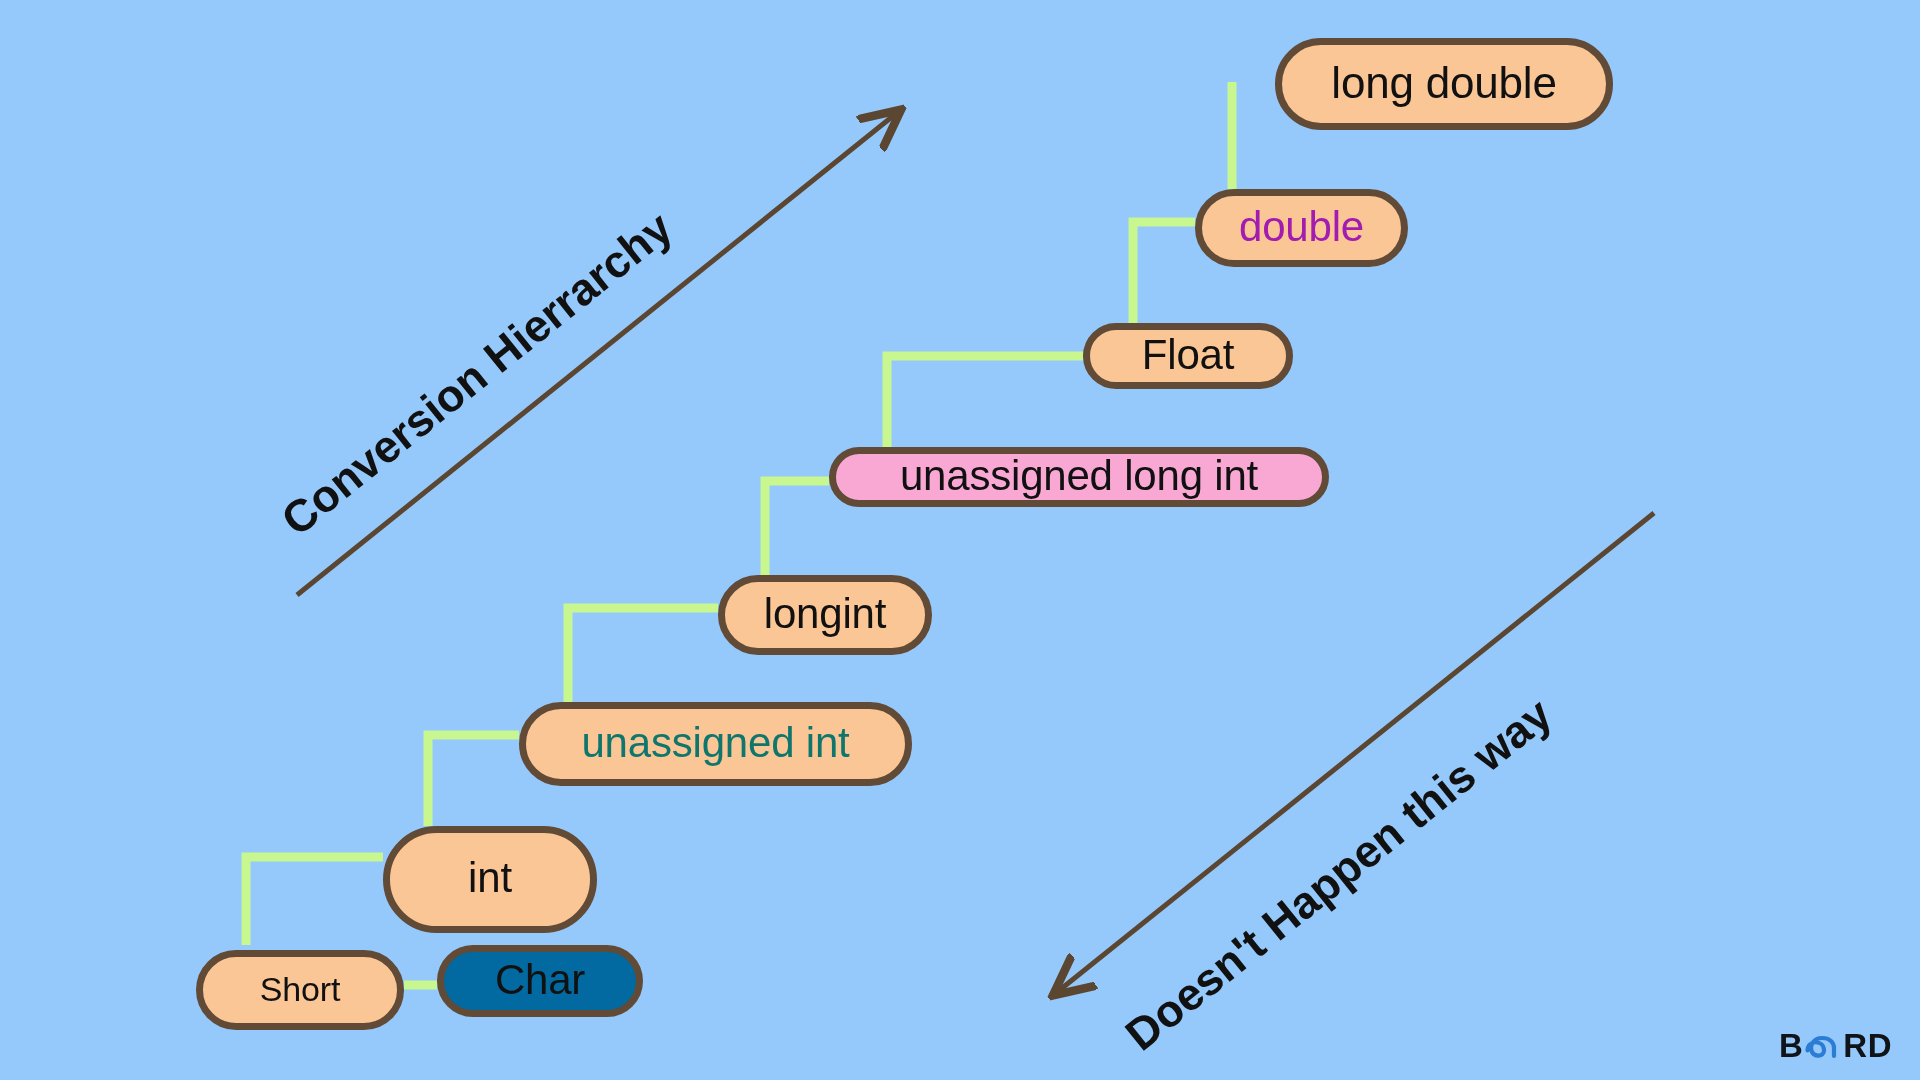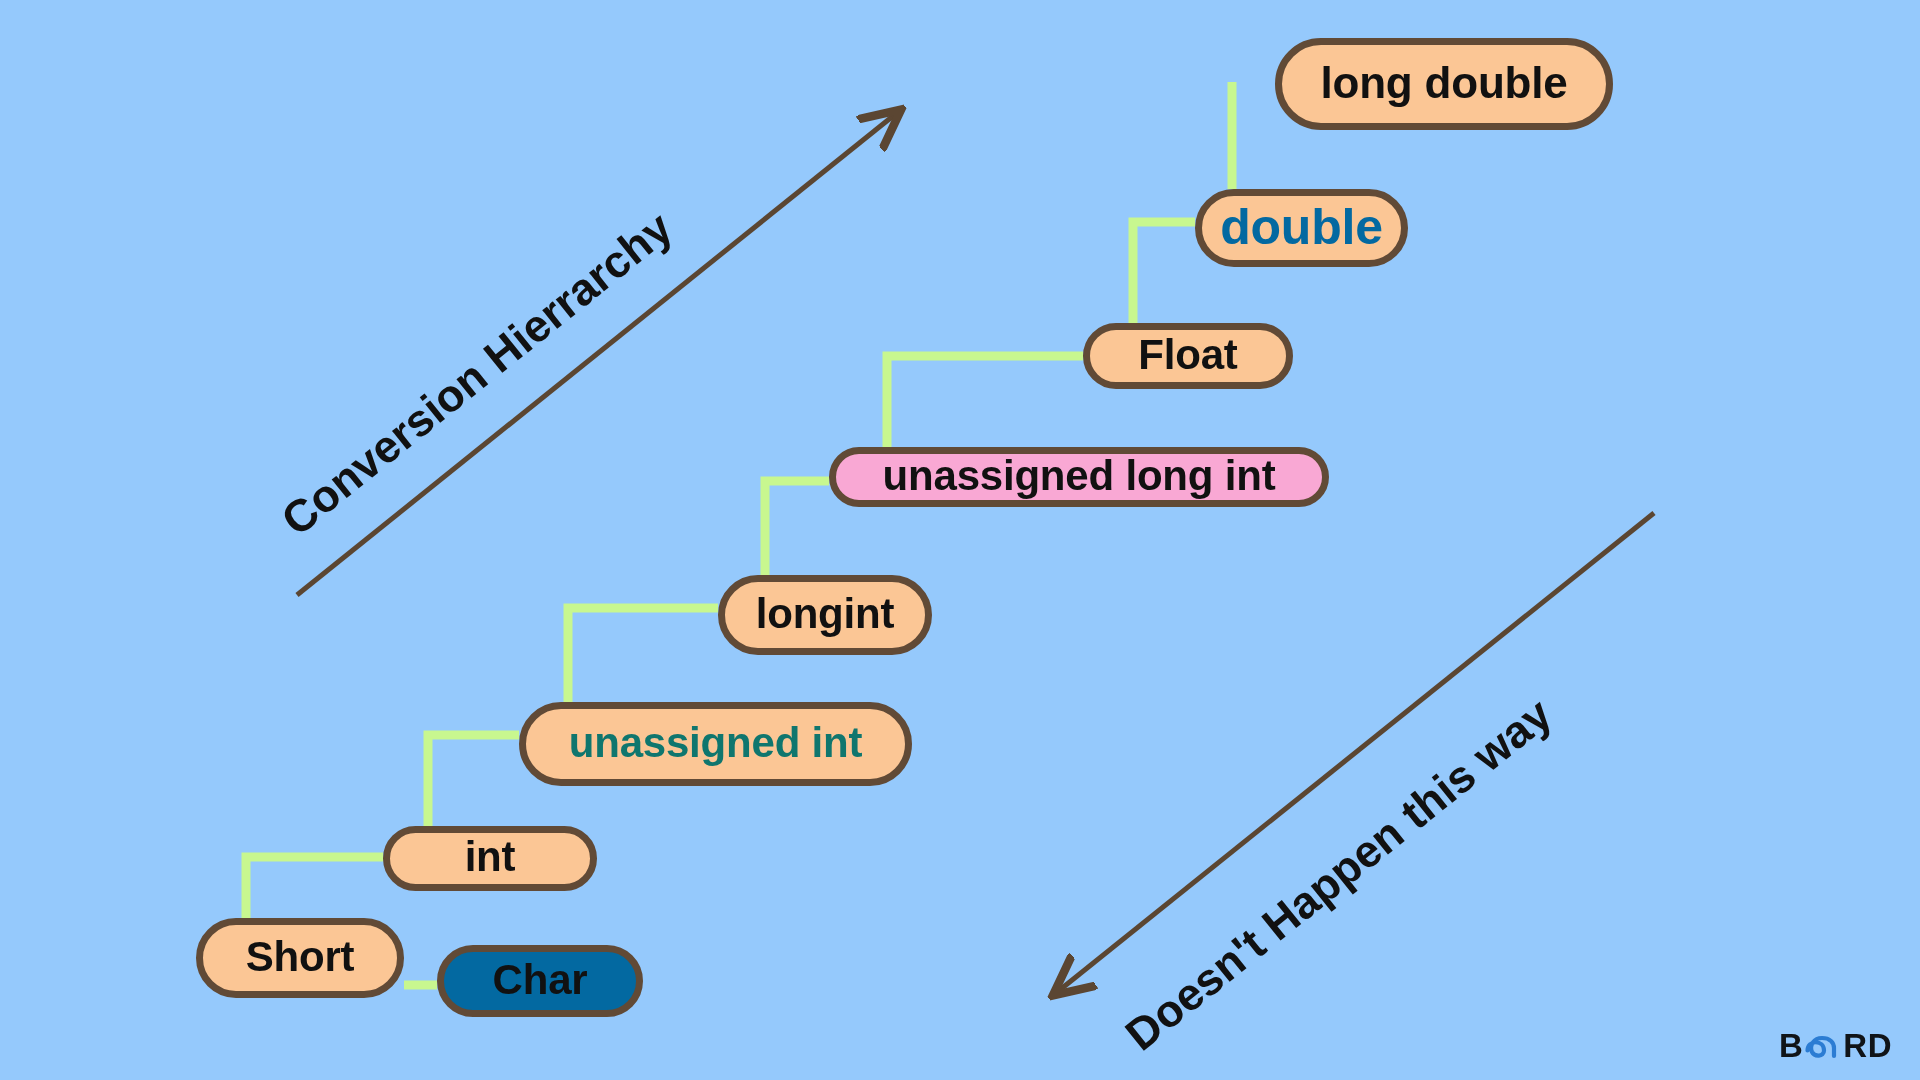--- a/index.html
+++ b/index.html
@@ -36,21 +36,21 @@
     position: absolute;
     box-sizing: border-box;
     display: flex;
     align-items: center;
     justify-content: center;
     background: #fbc695;
     border: 7px solid #614a36;
     border-radius: 999px;
     color: #111111;
     font-family: "Liberation Sans", sans-serif;
-    font-weight: bold;
+    font-weight: normal;
     letter-spacing: -0.2px;
     white-space: nowrap;
     z-index: 5;
   }
   .node-label {
     display: block;
     line-height: 1;
     padding-bottom: 3px;
   }
 
@@ -120,39 +120,39 @@
     <line id="arrow-line-0" stroke="#5b4632" stroke-width="5" marker-end="url(#arrowhead-up)" x1="297" y1="595" x2="898" y2="112"></line>
     <line id="arrow-line-1" stroke="#5b4632" stroke-width="5" marker-end="url(#arrowhead-down)" x1="1654" y1="513" x2="1056" y2="993"></line>
   </svg>
 
   <div class="annotation-label" id="ann-label-0" style="left: 288px; top: 500px; font-size: 45px; transform: rotate(-38.8deg);">Conversion Hierrarchy</div>
   <div class="annotation-label" id="ann-label-1" style="left: 1132px; top: 1015px; font-size: 45px; transform: rotate(-38.8deg);">Doesn't Happen this way</div>
 
   <div class="node" id="node-long-double" style="left: 1275px; top: 38px; width: 338px; height: 92px; font-size: 44px; background: rgb(251, 198, 149); border-color: rgb(97, 74, 54); color: rgb(17, 17, 17);">
     <span class="node-label">long double</span>
   </div>
-  <div class="node" id="node-double" style="left: 1195px; top: 189px; width: 213px; height: 78px; font-size: 50px; background: rgb(251, 198, 149); border-color: rgb(97, 74, 54); color: #0369a1;">
+  <div class="node" id="node-double" style="left: 1195px; top: 189px; width: 213px; height: 78px; font-size: 42px; background: rgb(251, 198, 149); border-color: rgb(97, 74, 54); color: #a21caf;">
     <span class="node-label">double</span>
   </div>
   <div class="node" id="node-float" style="left: 1083px; top: 323px; width: 210px; height: 66px; font-size: 42px; background: rgb(251, 198, 149); border-color: rgb(97, 74, 54); color: rgb(17, 17, 17);">
     <span class="node-label">Float</span>
   </div>
   <div class="node" id="node-unassigned-long-int" style="left: 829px; top: 447px; width: 500px; height: 60px; font-size: 42px; background: #f9a8d4; border-color: rgb(97, 74, 54); color: rgb(17, 17, 17);">
     <span class="node-label">unassigned long int</span>
   </div>
   <div class="node" id="node-longint" style="left: 718px; top: 575px; width: 214px; height: 80px; font-size: 42px; background: rgb(251, 198, 149); border-color: rgb(97, 74, 54); color: rgb(17, 17, 17); text-align: center;">
     <span class="node-label">longint</span>
   </div>
   <div class="node" id="node-unassigned-int" style="left: 519px; top: 702px; width: 393px; height: 84px; font-size: 42px; background: rgb(251, 198, 149); border-color: rgb(97, 74, 54); color: #0f766e;">
     <span class="node-label">unassigned int</span>
   </div>
-  <div class="node" id="node-int" style="left: 383px; top: 826px; width: 214px; height: 65px; font-size: 42px; background: rgb(251, 198, 149); border-color: rgb(97, 74, 54); color: rgb(17, 17, 17);">
+  <div class="node" id="node-int" style="left: 383px; top: 826px; width: 214px; height: 107px; font-size: 42px; background: rgb(251, 198, 149); border-color: rgb(97, 74, 54); color: rgb(17, 17, 17);">
     <span class="node-label">int</span>
   </div>
-  <div class="node" id="node-short" style="left: 196px; top: 918px; width: 208px; height: 80px; font-size: 42px; background: rgb(251, 198, 149); border-color: rgb(97, 74, 54); color: rgb(17, 17, 17);">
+  <div class="node" id="node-short" style="left: 196px; top: 950px; width: 208px; height: 80px; font-size: 34px; background: rgb(251, 198, 149); border-color: rgb(97, 74, 54); color: rgb(17, 17, 17);">
     <span class="node-label">Short</span>
   </div>
   <div class="node" id="node-char" style="left: 437px; top: 945px; width: 206px; height: 72px; font-size: 42px; background: #0369a1; border-color: rgb(97, 74, 54); color: rgb(17, 17, 17);">
     <span class="node-label">Char</span>
   </div>
 
   <div id="logo">
     <span class="logo-text">B</span>
     <span class="logo-mark">
       <svg width="38" height="30" viewBox="0 0 38 30" xmlns="http://www.w3.org/2000/svg">

